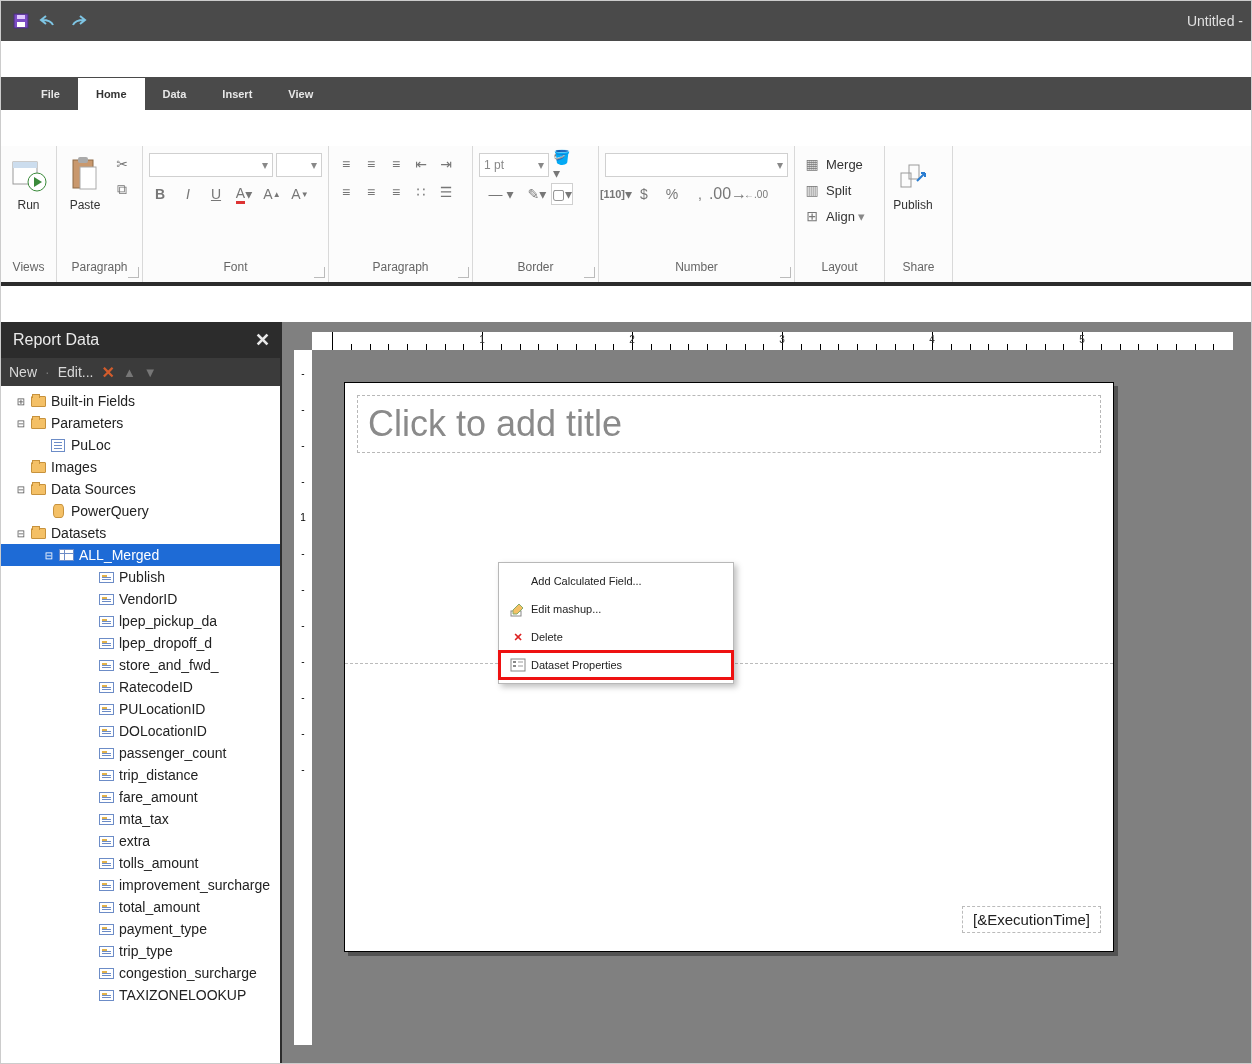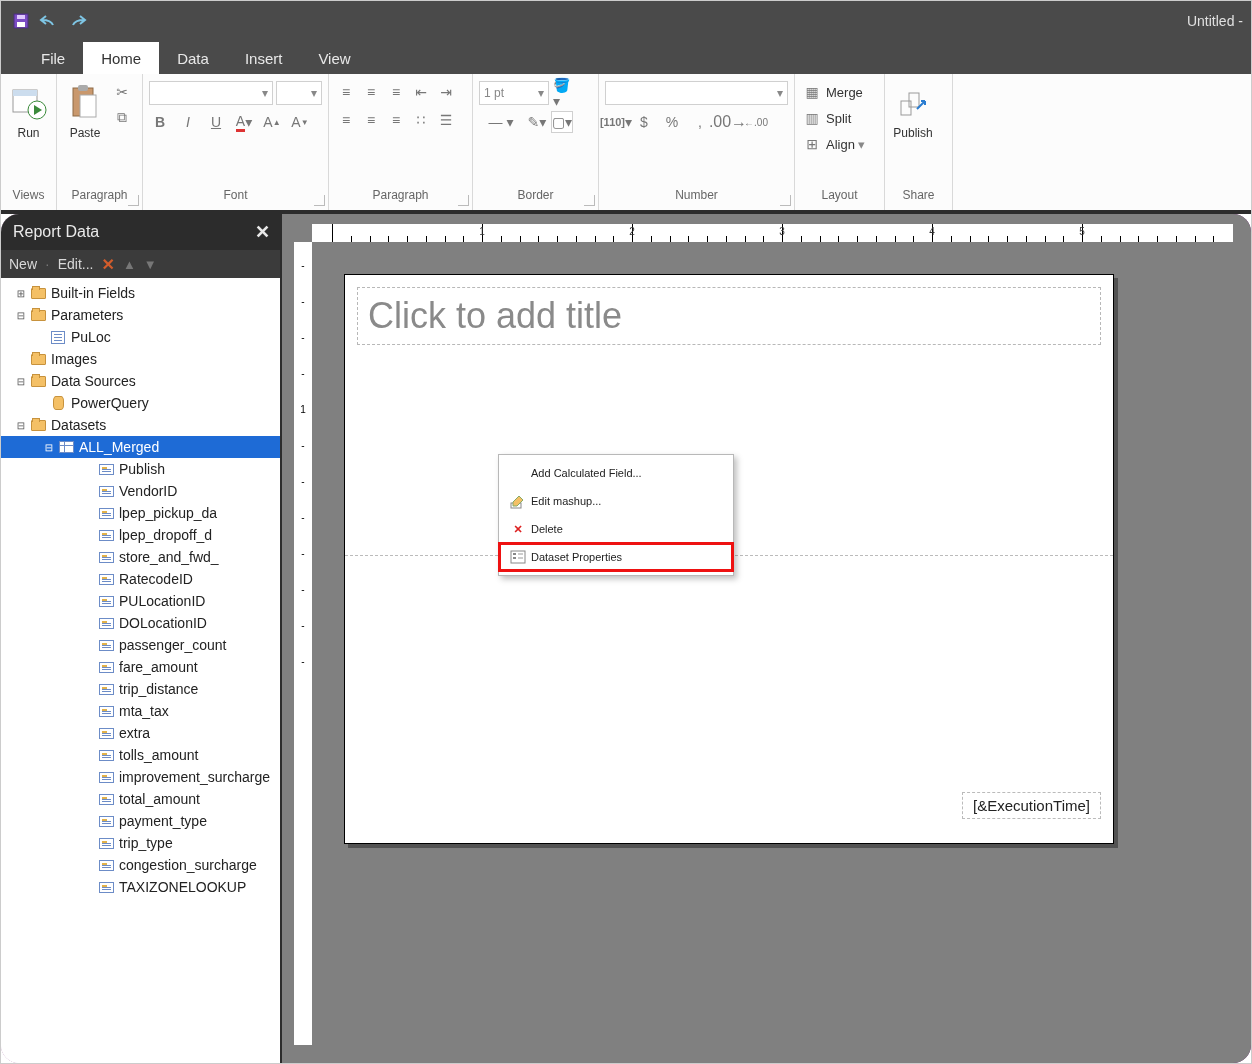--- a/index.html
+++ b/index.html
@@ -1,47 +1,47 @@
 <!DOCTYPE html>
 <html><head>
 <meta charset="utf-8">
 <style>
 * { margin:0; padding:0; box-sizing:border-box; font-family:"Segoe UI",Arial,sans-serif; -webkit-font-smoothing:antialiased; }
 body { background:#fff; width:1252px; height:1064px; overflow:hidden; border:1px solid #ccc; }
-.frame { width:1250px; height:1062px; display:flex; flex-direction:column; background:#fff; }
+.frame { width:1250px; height:1062px; display:flex; flex-direction:column; background:#fff;gap:36px; }
 
 
 .qat { height:40px; background:#4a4a4a; display:flex; align-items:center; justify-content:space-between; padding:0 8px; }
 .qat-left { display:flex; align-items:center; gap:4px; }
 .qat-btn { width:24px; height:24px; display:flex; align-items:center; justify-content:center; color:#7ec5e4; cursor:pointer; }
 .title-bar { color:#e0e0e0; font-size:14px; }
 
 
 .tabs-row { height:33px; background:#4a4a4a; display:flex; align-items:flex-end; padding-left:22px; }
-.tab { height:32px; padding:0 18px; color:#e8e8e8; font-size:15px; display:flex; align-items:center; cursor:pointer; }
+.tab { height:32px; padding:0 18px; color:#e8e8e8; font-size:11px; display:flex; align-items:center; cursor:pointer;font-weight:bold; }
 .tab.active { background:#fff; color:#333; }
 
 
 .ribbon { height:140px; background:#fcfcfc; border-bottom:4px solid #2c2c2c; display:flex; }
 .rgroup { border-right:1px solid #d9d9d9; display:flex; flex-direction:column; justify-content:space-between; padding:3px 6px 2px 6px; }
 .rgroup-body { flex:1; display:flex; align-items:flex-start; gap:4px; padding-top:4px; }
 .rgroup-label { font-size:12px; color:#666; text-align:center; height:22px; line-height:18px; position:relative; }
 .rgroup-label::after { content:""; position:absolute; right:-3px; bottom:2px; width:10px; height:10px; border-right:1px solid #bbb; border-bottom:1px solid #bbb; }
 .rgroup.nolnch .rgroup-label::after { display:none; }
 
 .big-btn { display:flex; flex-direction:column; align-items:center; justify-content:flex-start; width:44px; gap:3px; cursor:pointer; color:#333; font-size:12px; padding-top:2px; }
 .big-btn .glyph { width:40px; height:40px; display:flex; align-items:center; justify-content:center; }
 .col { display:flex; flex-direction:column; gap:3px; }
 .row { display:flex; align-items:center; gap:3px; }
 .mini { width:22px; height:22px; display:flex; align-items:center; justify-content:center; border:1px solid transparent; cursor:pointer; color:#777; font-size:14px; }
 .mini.boxed { border:1px solid #d0d0d0; background:#fff; }
 .combo { height:24px; border:1px solid #d0d0d0; background:#fff; display:flex; align-items:center; justify-content:space-between; padding:0 4px; color:#888; font-size:12px; }
 
 
-.workspace { flex:1; display:flex; background:#701a75; overflow:hidden;border-radius:18px; }
+.workspace { flex:1; display:flex; background:#701a75; overflow:hidden; }
 
 
 .leftpane { width:281px; background:#fff; display:flex; flex-direction:column; border-right:2px solid #2c2c2c; }
 .pane-hdr { height:36px; background:#2c2c2c; color:#eaeaea; font-size:16px; display:flex; align-items:center; justify-content:space-between; padding:0 10px 0 12px; }
 .pane-hdr .closex { cursor:pointer; color:#eaeaea; font-size:18px; font-weight:bold; }
 .pane-tools { height:28px; background:#3b3b3b; display:flex; align-items:center; padding:0 8px; gap:8px; font-size:14px; color:#d8d8d8; }
 .pane-tools .del { color:#d25c2c; font-weight:bold; font-size:16px; }
 .pane-tools .arrow { color:#777; font-size:13px; }
 
 .tree { flex:1; overflow:auto; font-size:14px; color:#222; padding:4px 0; background:#fff; }
@@ -68,21 +68,21 @@
 
 .surface-wrap { flex:1; background:#808080; position:relative; overflow:hidden; }
 .hruler { position:absolute; top:10px; left:30px; right:18px; height:18px; background:#fff; font-size:10px; color:#333; }
 .hruler .maj { position:absolute; top:0; bottom:0; border-left:1px solid #000; }
 .hruler .lbl { position:absolute; top:2px; transform:translateX(-50%); }
 .vruler { position:absolute; top:28px; left:12px; width:18px; bottom:18px; background:#fff; }
 .vruler .tick{position:absolute;left:3px;right:3px;text-align:center;font-size:10px;}
 .page { position:absolute; top:60px; left:62px; width:770px; height:570px; background:#fff; border:1px solid #000; box-shadow:4px 4px 0 rgba(0,0,0,.35); }
 .page .title-ph { position:absolute; top:12px; left:12px; right:12px; height:58px; border:1px dashed #b8b8b8; display:flex; align-items:center; padding-left:10px; color:#8a8a8a; font-size:36px; font-weight:300; }
 .page .midline { position:absolute; left:0; right:0; top:280px; border-top:1px dashed #bbb; }
-.page .foot { position:absolute; right:12px; bottom:24px; border:1px dashed #bbb; padding:4px 10px; font-size:15px; color:#222; }
+.page .foot { position:absolute; right:12px; bottom:18px; border:1px dashed #bbb; padding:4px 10px; font-size:15px; color:#222; }
 
 
 .ctx { position:absolute; top:240px; left:216px; width:236px; background:#fff; border:1px solid #b8b8b8; box-shadow:3px 3px 6px rgba(0,0,0,.25); padding:4px 0; z-index:50; }
 .ctx-item { height:28px; display:flex; align-items:center; padding-left:6px; font-size:11px; color:#222; cursor:pointer; }
 .ctx-item .ci { width:26px; display:flex; align-items:center; justify-content:center; color:#666; }
 .ctx-item.hl { outline:3px solid #e11; outline-offset:-2px; }
 .ctx-item.del .ci { color:#d22; font-weight:bold; }
 
 svg { display:block; }
 </style>
@@ -426,28 +426,28 @@
             <span class="ico">
               <span class="fld"></span>
             </span>
             <span>passenger_count</span>
           </div>
           <div class="tnode pad3">
             <span class="exp"></span>
             <span class="ico">
               <span class="fld"></span>
             </span>
+            <span>trip_distance</span>
+          </div>
+          <div class="tnode pad3">
+            <span class="exp"></span>
+            <span class="ico">
+              <span class="fld"></span>
+            </span>
             <span>fare_amount</span>
-          </div>
-          <div class="tnode pad3">
-            <span class="exp"></span>
-            <span class="ico">
-              <span class="fld"></span>
-            </span>
-            <span>trip_distance</span>
           </div>
           <div class="tnode pad3">
             <span class="exp"></span>
             <span class="ico">
               <span class="fld"></span>
             </span>
             <span>mta_tax</span>
           </div>
           <div class="tnode pad3">
             <span class="exp"></span>

